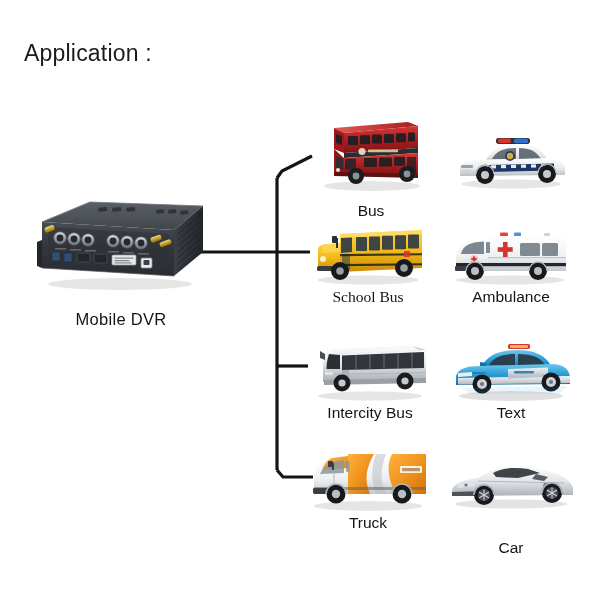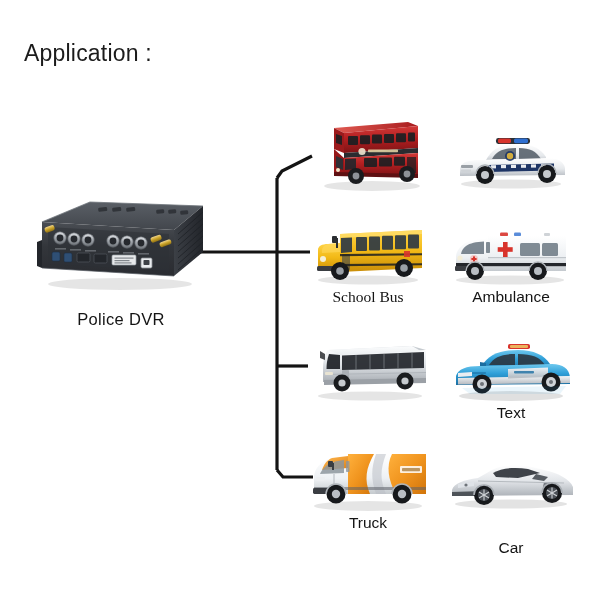--- a/index.html
+++ b/index.html
@@ -174,21 +174,21 @@
         <rect x="86.5" y="72" width="15" height="1.2"></rect>
         <rect x="86.5" y="74.3" width="17" height="1.2"></rect>
       </g>
 
       <path d="M 9 54 L 14 52 L 14 80 L 9 78 Z" fill="#23262b"></path>
 
       <path d="M 14 80 L 146 88" stroke="#53585f" stroke-width="1" opacity="0.7" fill="none"></path>
     </svg>
   </div>
 
-  <div class="label dvr" style="left:56px;top:310px;width:130px;">Police  DVR</div>
+  <div class="label dvr" style="left:56px;top:310px;width:130px;">Mobile  DVR</div>
 
   <div class="vehicle" style="left:312px;top:112px;">
     <svg width="118" height="82" viewBox="0 0 118 82">
       <defs>
         <linearGradient id="busBody" x1="0" y1="0" x2="0" y2="1">
           <stop offset="0" stop-color="#d23a38"></stop>
           <stop offset="0.45" stop-color="#b41f21"></stop>
           <stop offset="1" stop-color="#7d1315"></stop>
         </linearGradient>
         <linearGradient id="busRoof" x1="0" y1="0" x2="1" y2="0">
@@ -236,20 +236,21 @@
       <path d="M 22 60 L 106 62 L 106 66 L 22 64 Z" fill="#5e1012"></path>
 
       <ellipse cx="44" cy="64" rx="8" ry="8" fill="#1a1c1f"></ellipse>
       <ellipse cx="44" cy="64" rx="3.4" ry="3.4" fill="#8d9298"></ellipse>
       <ellipse cx="95" cy="62" rx="8" ry="8" fill="#1a1c1f"></ellipse>
       <ellipse cx="95" cy="62" rx="3.4" ry="3.4" fill="#8d9298"></ellipse>
 
       <circle cx="26" cy="58" r="2" fill="#f2e6c8"></circle>
     </svg>
   </div>
+  <div class="label" style="left:312px;top:202px;width:118px;">Bus</div>
 
   <div class="vehicle" style="left:448px;top:130px;">
     <svg width="126" height="62" viewBox="0 0 126 62">
       <defs>
         <linearGradient id="pcBody" x1="0" y1="0" x2="0" y2="1">
           <stop offset="0" stop-color="#ffffff"></stop>
           <stop offset="0.6" stop-color="#e6e9ec"></stop>
           <stop offset="1" stop-color="#b9bec4"></stop>
         </linearGradient>
       </defs>
@@ -438,20 +439,21 @@
       <path d="M 16 44 L 118 42 L 118 47 L 16 49 Z" fill="#9ba0a6"></path>
 
       <ellipse cx="34" cy="47" rx="8.5" ry="8.5" fill="#1a1c1f"></ellipse>
       <ellipse cx="34" cy="47" rx="3.6" ry="3.6" fill="#c6cace"></ellipse>
       <ellipse cx="97" cy="45" rx="8.5" ry="8.5" fill="#1a1c1f"></ellipse>
       <ellipse cx="97" cy="45" rx="3.6" ry="3.6" fill="#c6cace"></ellipse>
 
       <rect x="17" y="36" width="8" height="3" rx="1" fill="#e8e3d2"></rect>
     </svg>
   </div>
+  <div class="label" style="left:308px;top:404px;width:124px;">Intercity Bus</div>
 
   <div class="vehicle" style="left:448px;top:336px;">
     <svg width="126" height="72" viewBox="0 0 126 72">
       <defs>
         <linearGradient id="txBody" x1="0" y1="0" x2="0" y2="1">
           <stop offset="0" stop-color="#6ec8ee"></stop>
           <stop offset="0.45" stop-color="#2f9fd8"></stop>
           <stop offset="1" stop-color="#1b6ea1"></stop>
         </linearGradient>
         <linearGradient id="txSilver" x1="0" y1="0" x2="0" y2="1">

